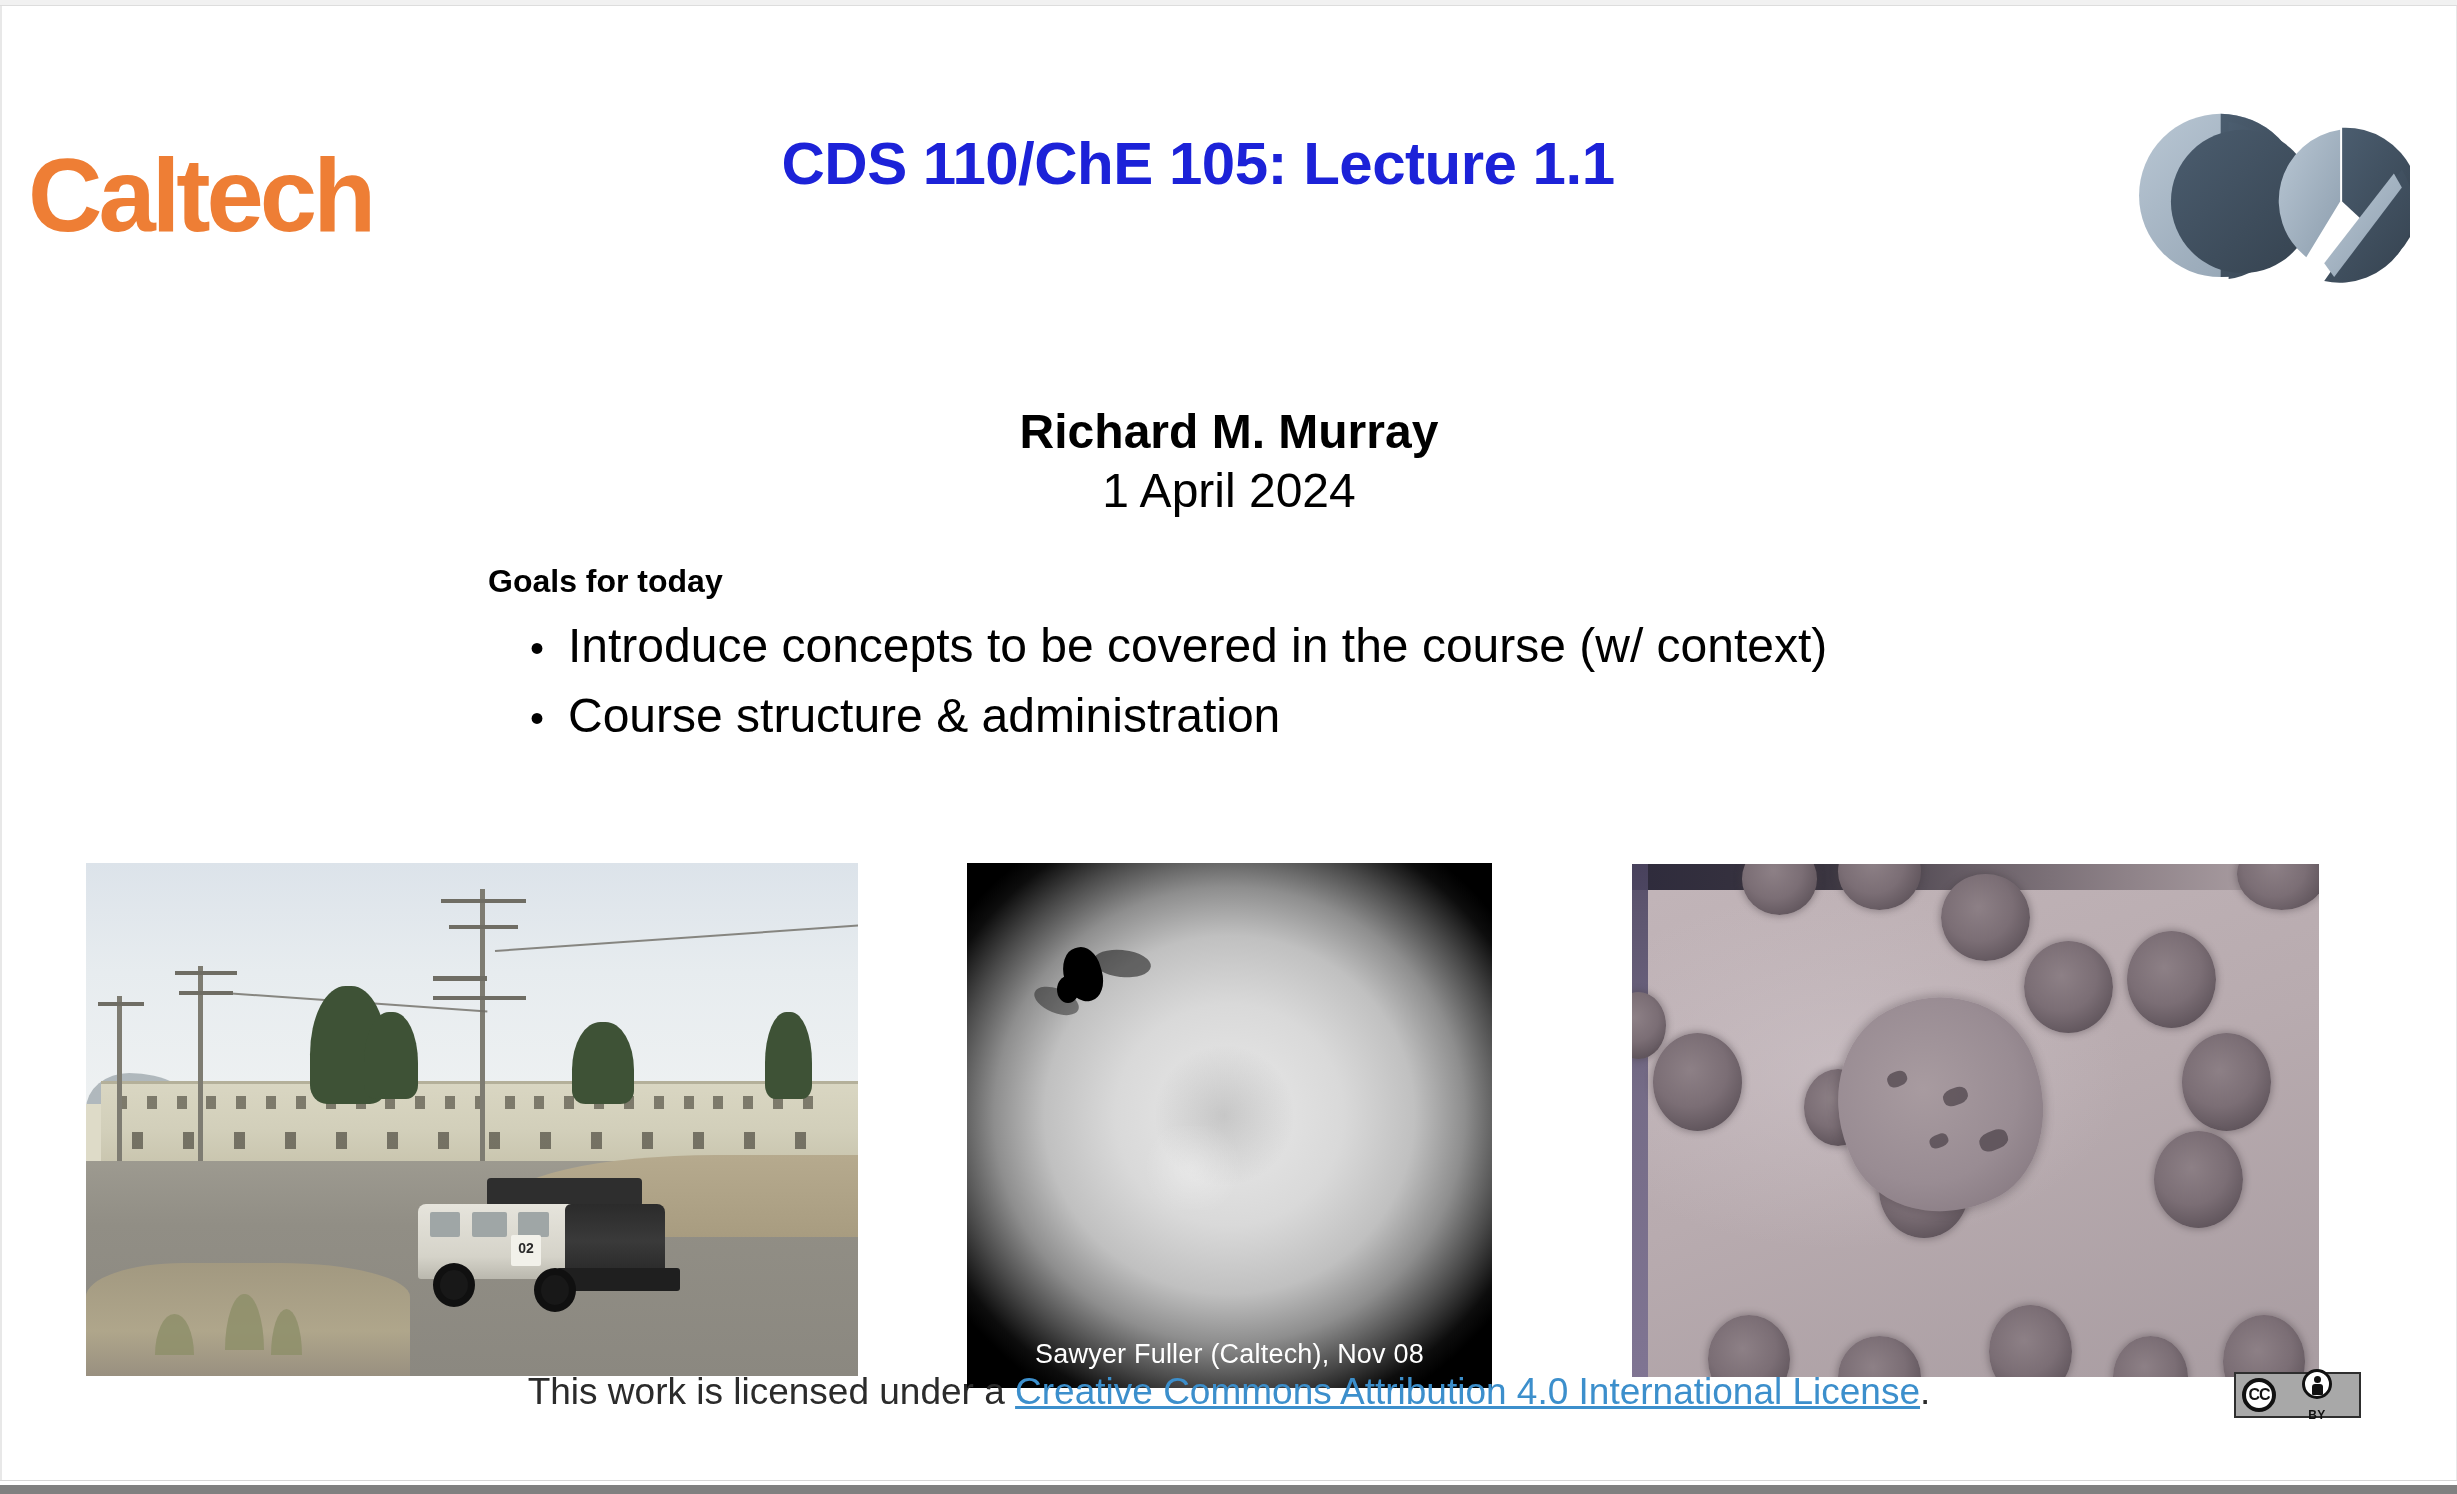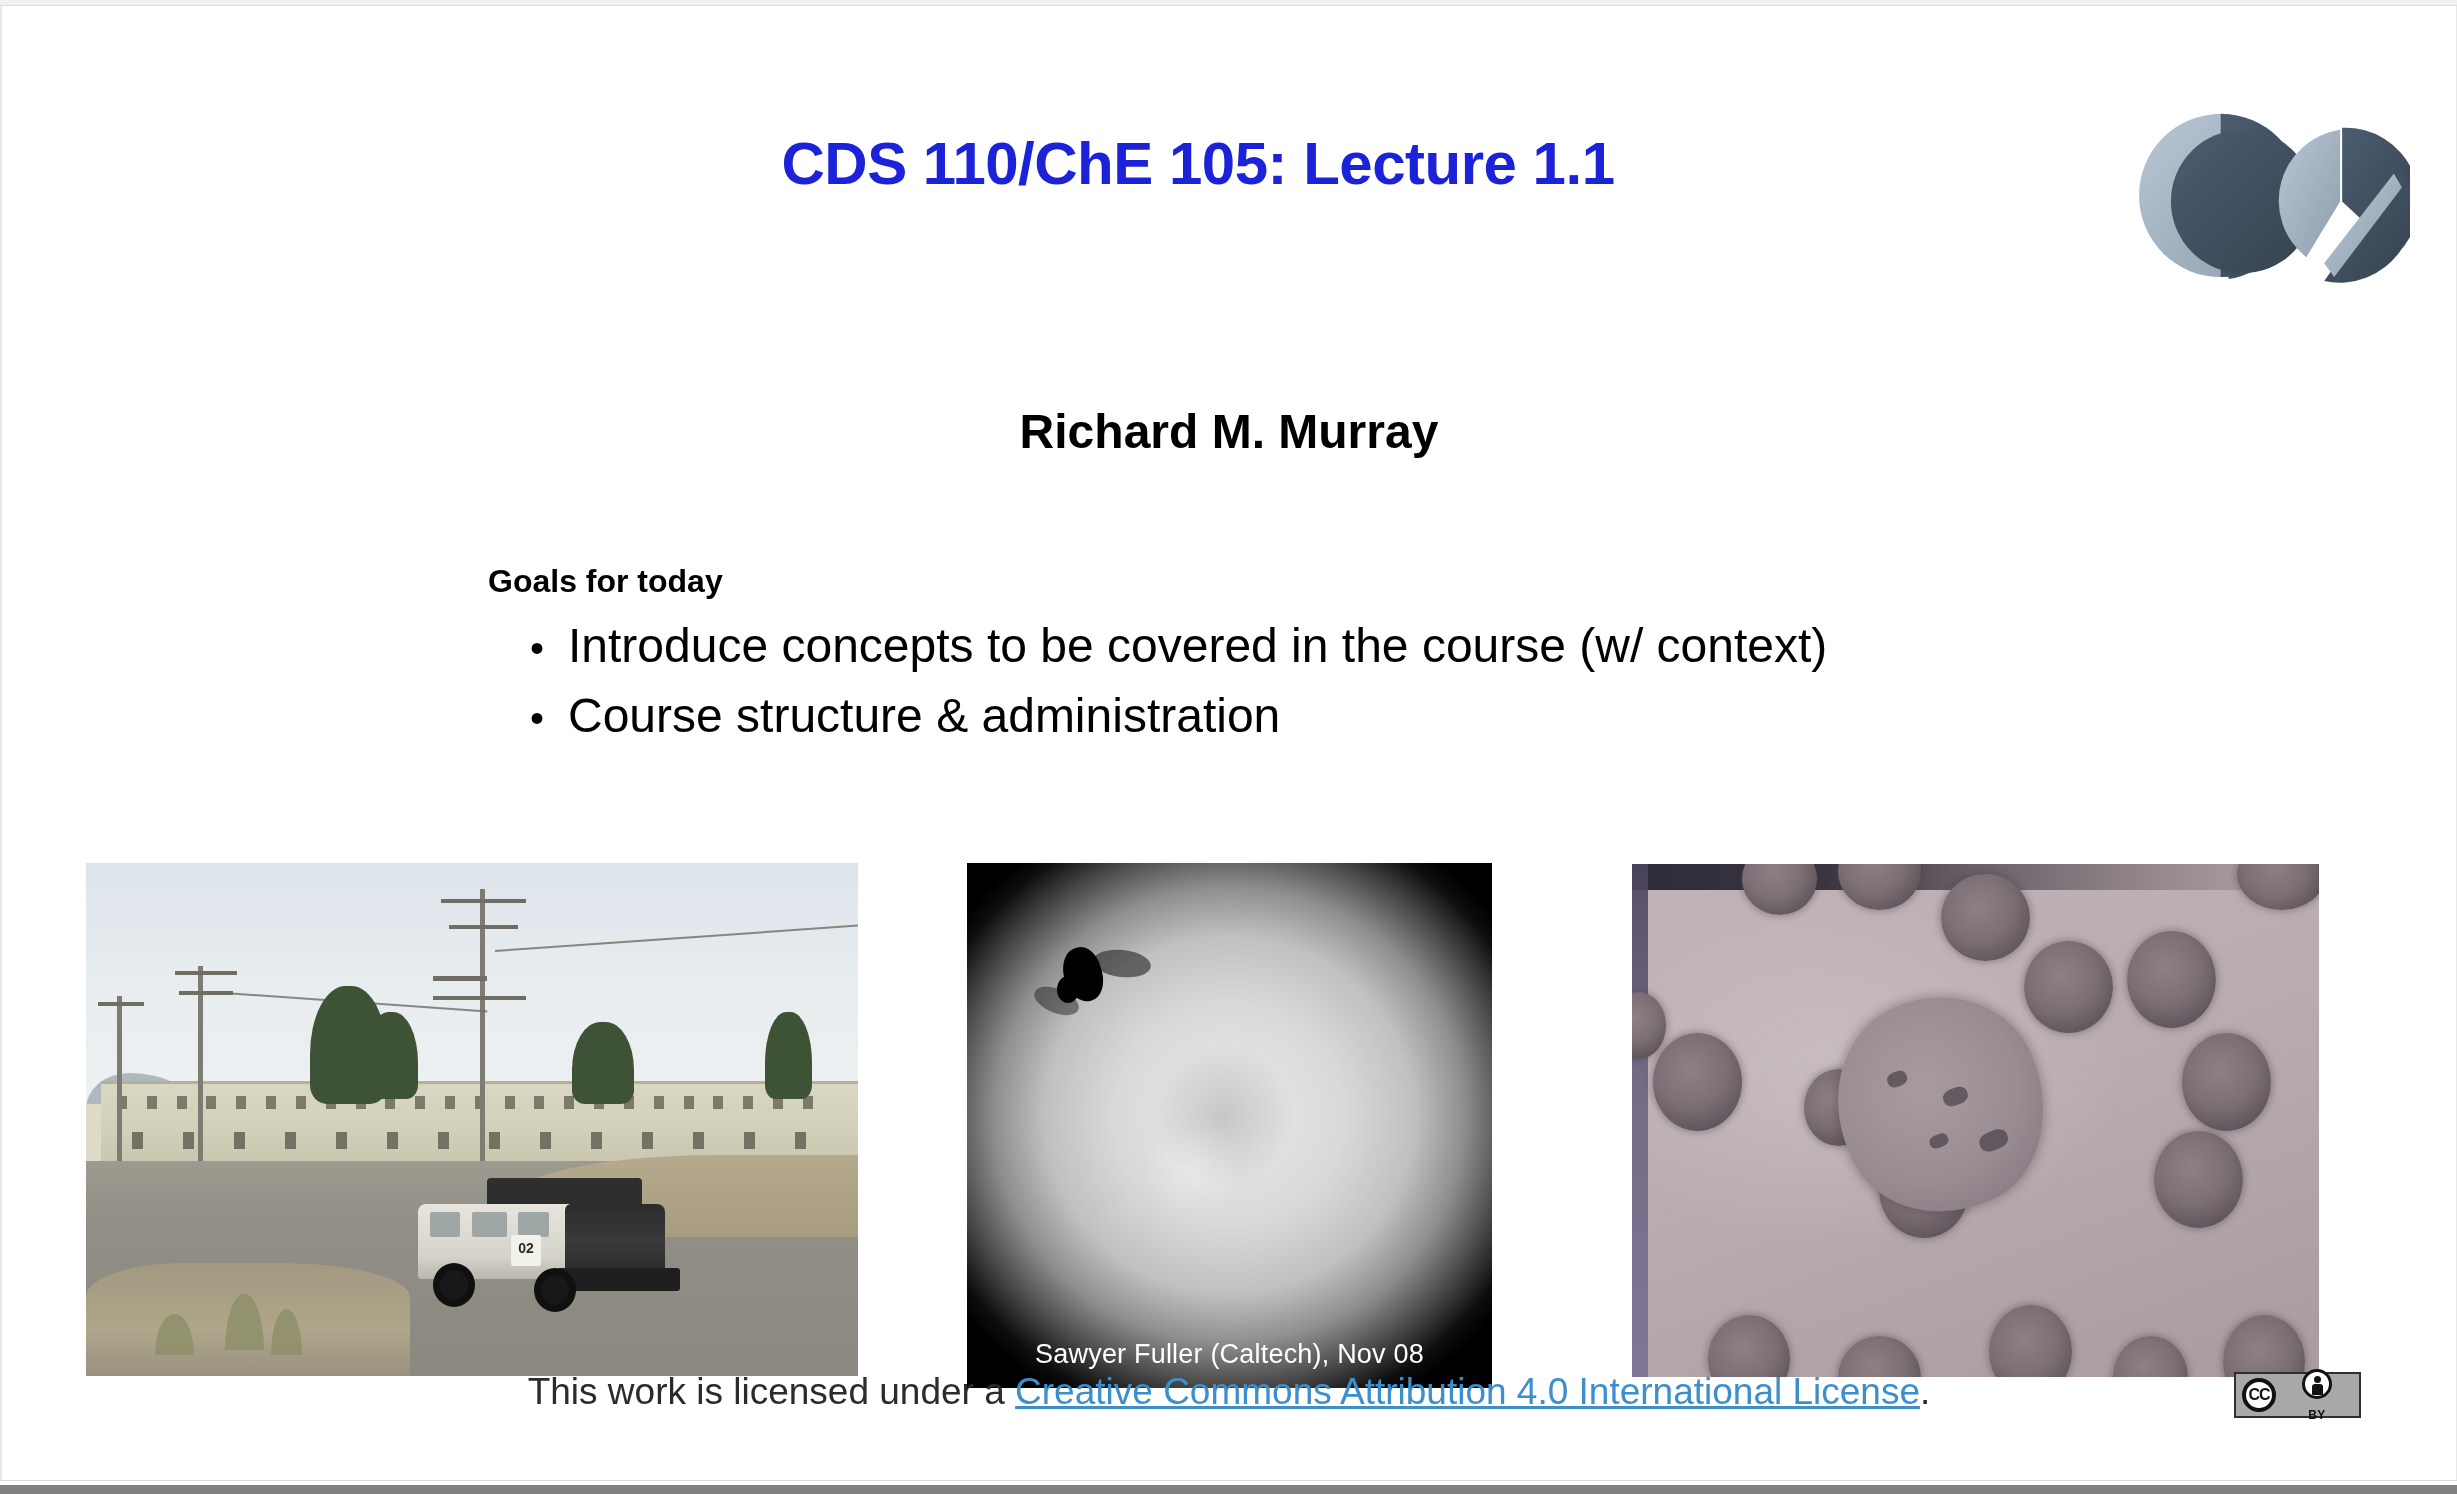--- a/index.html
+++ b/index.html
@@ -422,20 +422,21 @@
 </style>
 </head>
 <body>
 
 <div id="slide-root">
 
   <div class="chrome-top"></div>
   <div class="chrome-left"></div>
   <div class="chrome-right"></div>
 
+  <div id="caltech-logo">Caltech</div>
 
   <svg id="cds-logo" viewBox="0 0 300 220">
     <defs>
       <linearGradient id="gdark" x1="0" y1="0" x2="1" y2="1">
         <stop offset="0%" stop-color="#4b5d6f"></stop>
         <stop offset="100%" stop-color="#35424f"></stop>
       </linearGradient>
       <linearGradient id="glight" x1="0" y1="0" x2="1" y2="1">
         <stop offset="0%" stop-color="#b9c7d4"></stop>
         <stop offset="100%" stop-color="#8d9eae"></stop>
@@ -450,20 +451,21 @@
     <path d="M292 92 A74 74 0 0 1 214 204 L292 92 Z" fill="url(#gdark)"></path>
     <path d="M214 186 L284 96 L292 110 L224 200 Z" fill="url(#glight)"></path>
   </svg>
 
   <div id="title-block">
     <div class="tline">CDS 110/ChE 105: Lecture 1.1</div>
   </div>
 
   <div id="author-block">
     <div id="author-name">Richard M. Murray</div>
+    <div id="author-date">1 April 2024</div>
   </div>
 
   <div id="goals-block">
     <div id="goals-heading">Goals for today</div>
     <div class="goal-item">
       <span class="goal-bullet">•</span>
       <span>Introduce concepts to be covered in the course (w/ context)</span>
     </div>
     <div class="goal-item">
       <span class="goal-bullet">•</span>

